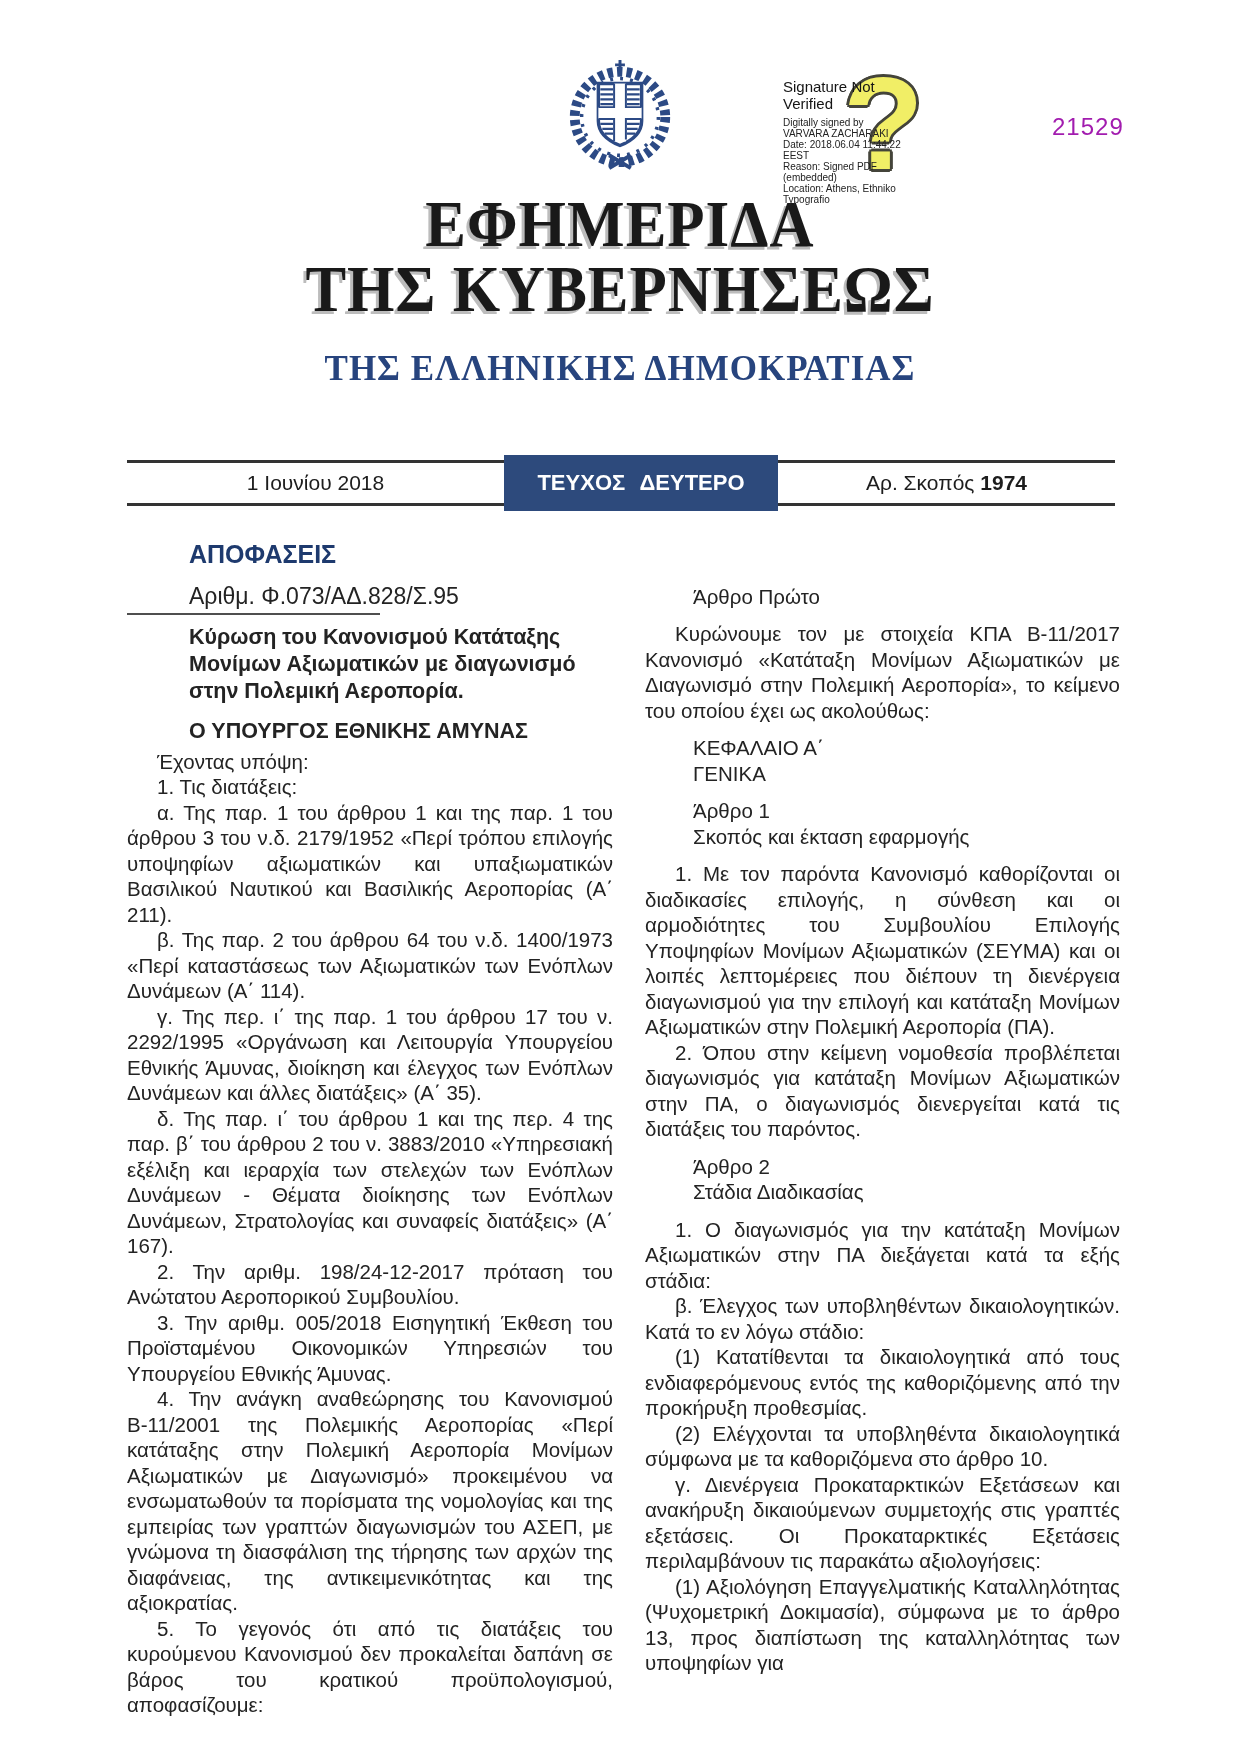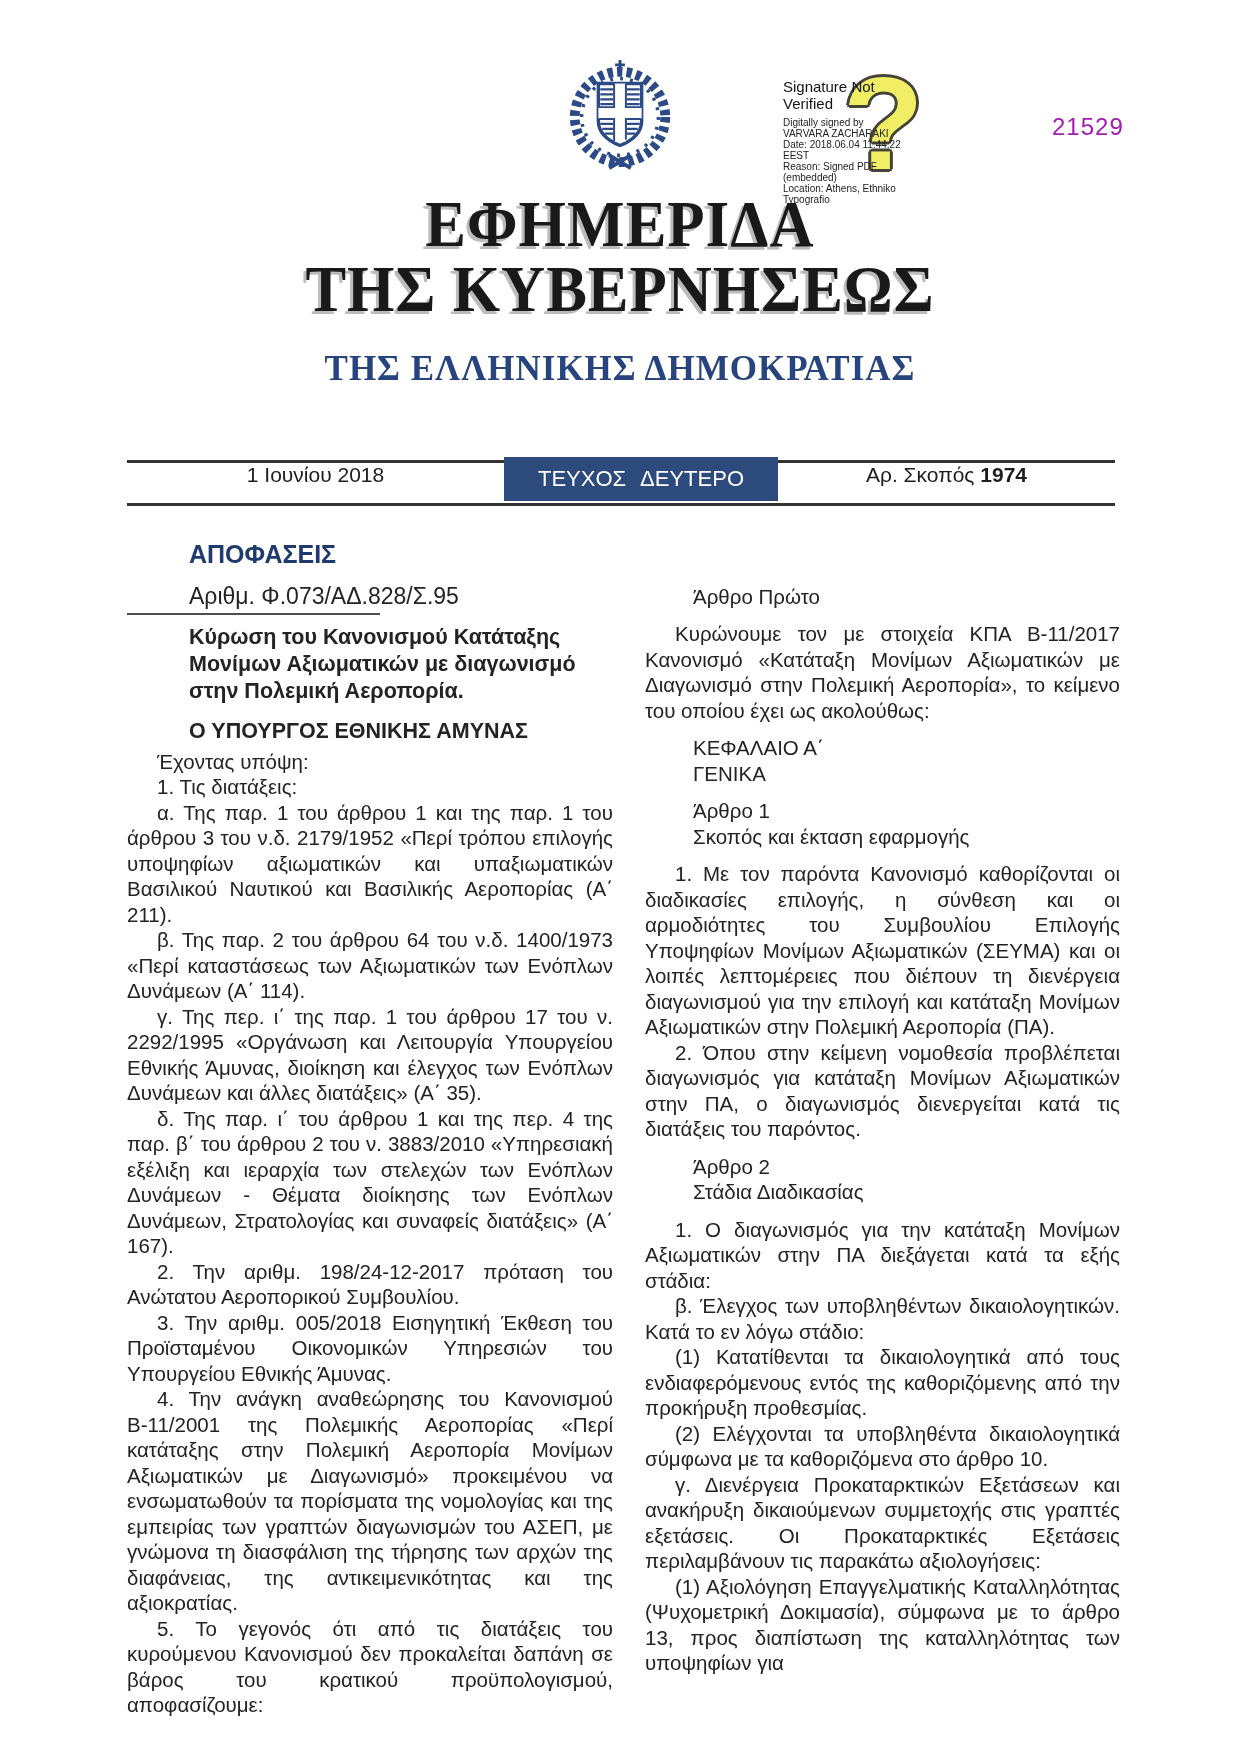--- a/index.html
+++ b/index.html
@@ -25,24 +25,24 @@
               font-size:61px;line-height:63px;letter-spacing:1px;margin-top:16px;
               transform:scaleY(1.08);transform-origin:top center;
               text-shadow:-3px 3px 0 #bcbcbc;}
   .mast-subtitle{font-family:"Liberation Serif",serif;font-weight:bold;
                  color:var(--masthead-blue,#27447e);font-size:35px;margin-top:30px;
                  letter-spacing:1px;transform:scaleY(1.05);}
 
   
   .info-bar{position:absolute;top:460px;left:127px;width:988px;height:40px;
             border-top:3px solid #333;border-bottom:3px solid #333;
-            display:flex;font-size:21px;}
+            display:flex;align-items:center;font-size:21px;}
   .info-date{width:377px;text-align:center;color:#1d1d1d;}
-  .info-issue{width:274px;height:44px;margin-top:-6px;margin-bottom:-6px;position:relative;z-index:2;
-              background:var(--navy,#2d4a7c);color:#fff;font-weight:normal;font-size:22px;
+  .info-issue{width:274px;height:56px;margin-top:-6px;margin-bottom:-6px;position:relative;z-index:2;
+              background:var(--navy,#2d4a7c);color:#fff;font-weight:bold;font-size:22px;
               display:flex;align-items:center;justify-content:center;word-spacing:9px;}
   .info-sheet{flex:1;text-align:center;color:#1d1d1d;}
   .info-sheet b{font-weight:bold;}
 
   
   .columns{position:absolute;top:542px;left:127px;width:993px;display:flex;align-items:center;}
   .col{font-size:20.5px;line-height:25.5px;}
   .col-left{width:486px;}
   .col-right{flex:1;}
   .col-divider{width:2px;background:#8a98b6;margin:2px 14px 0 16px;}

